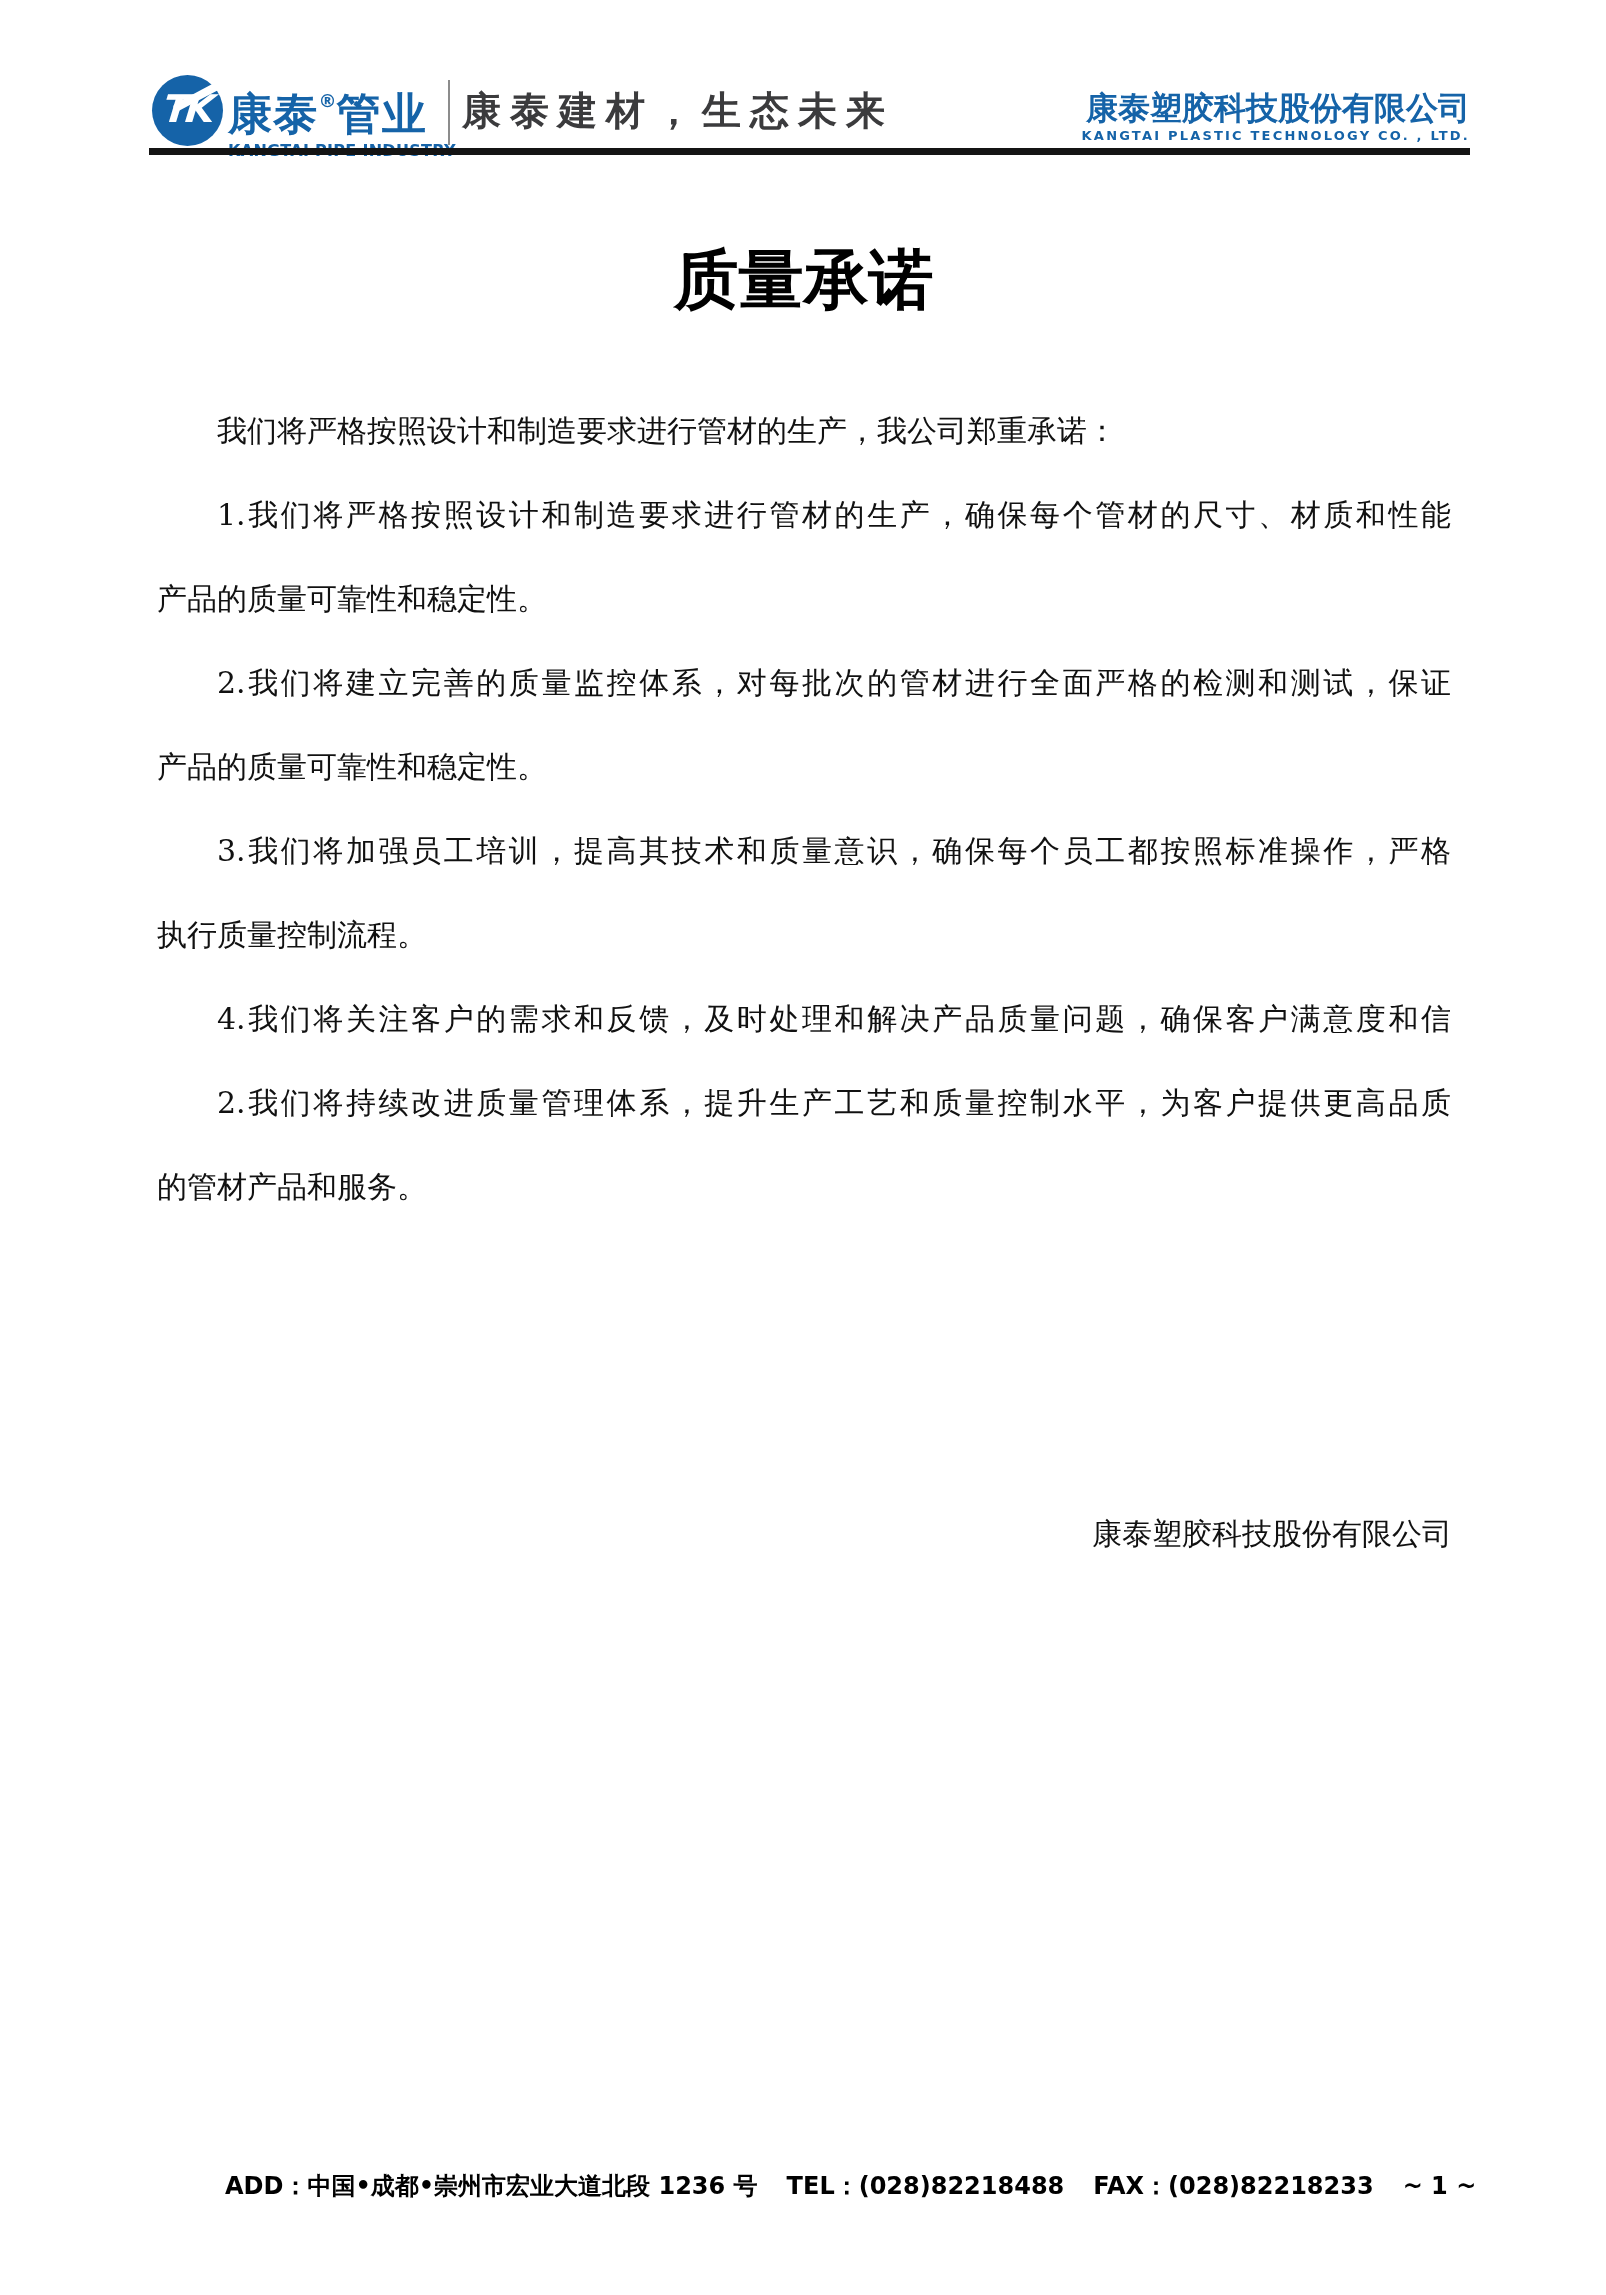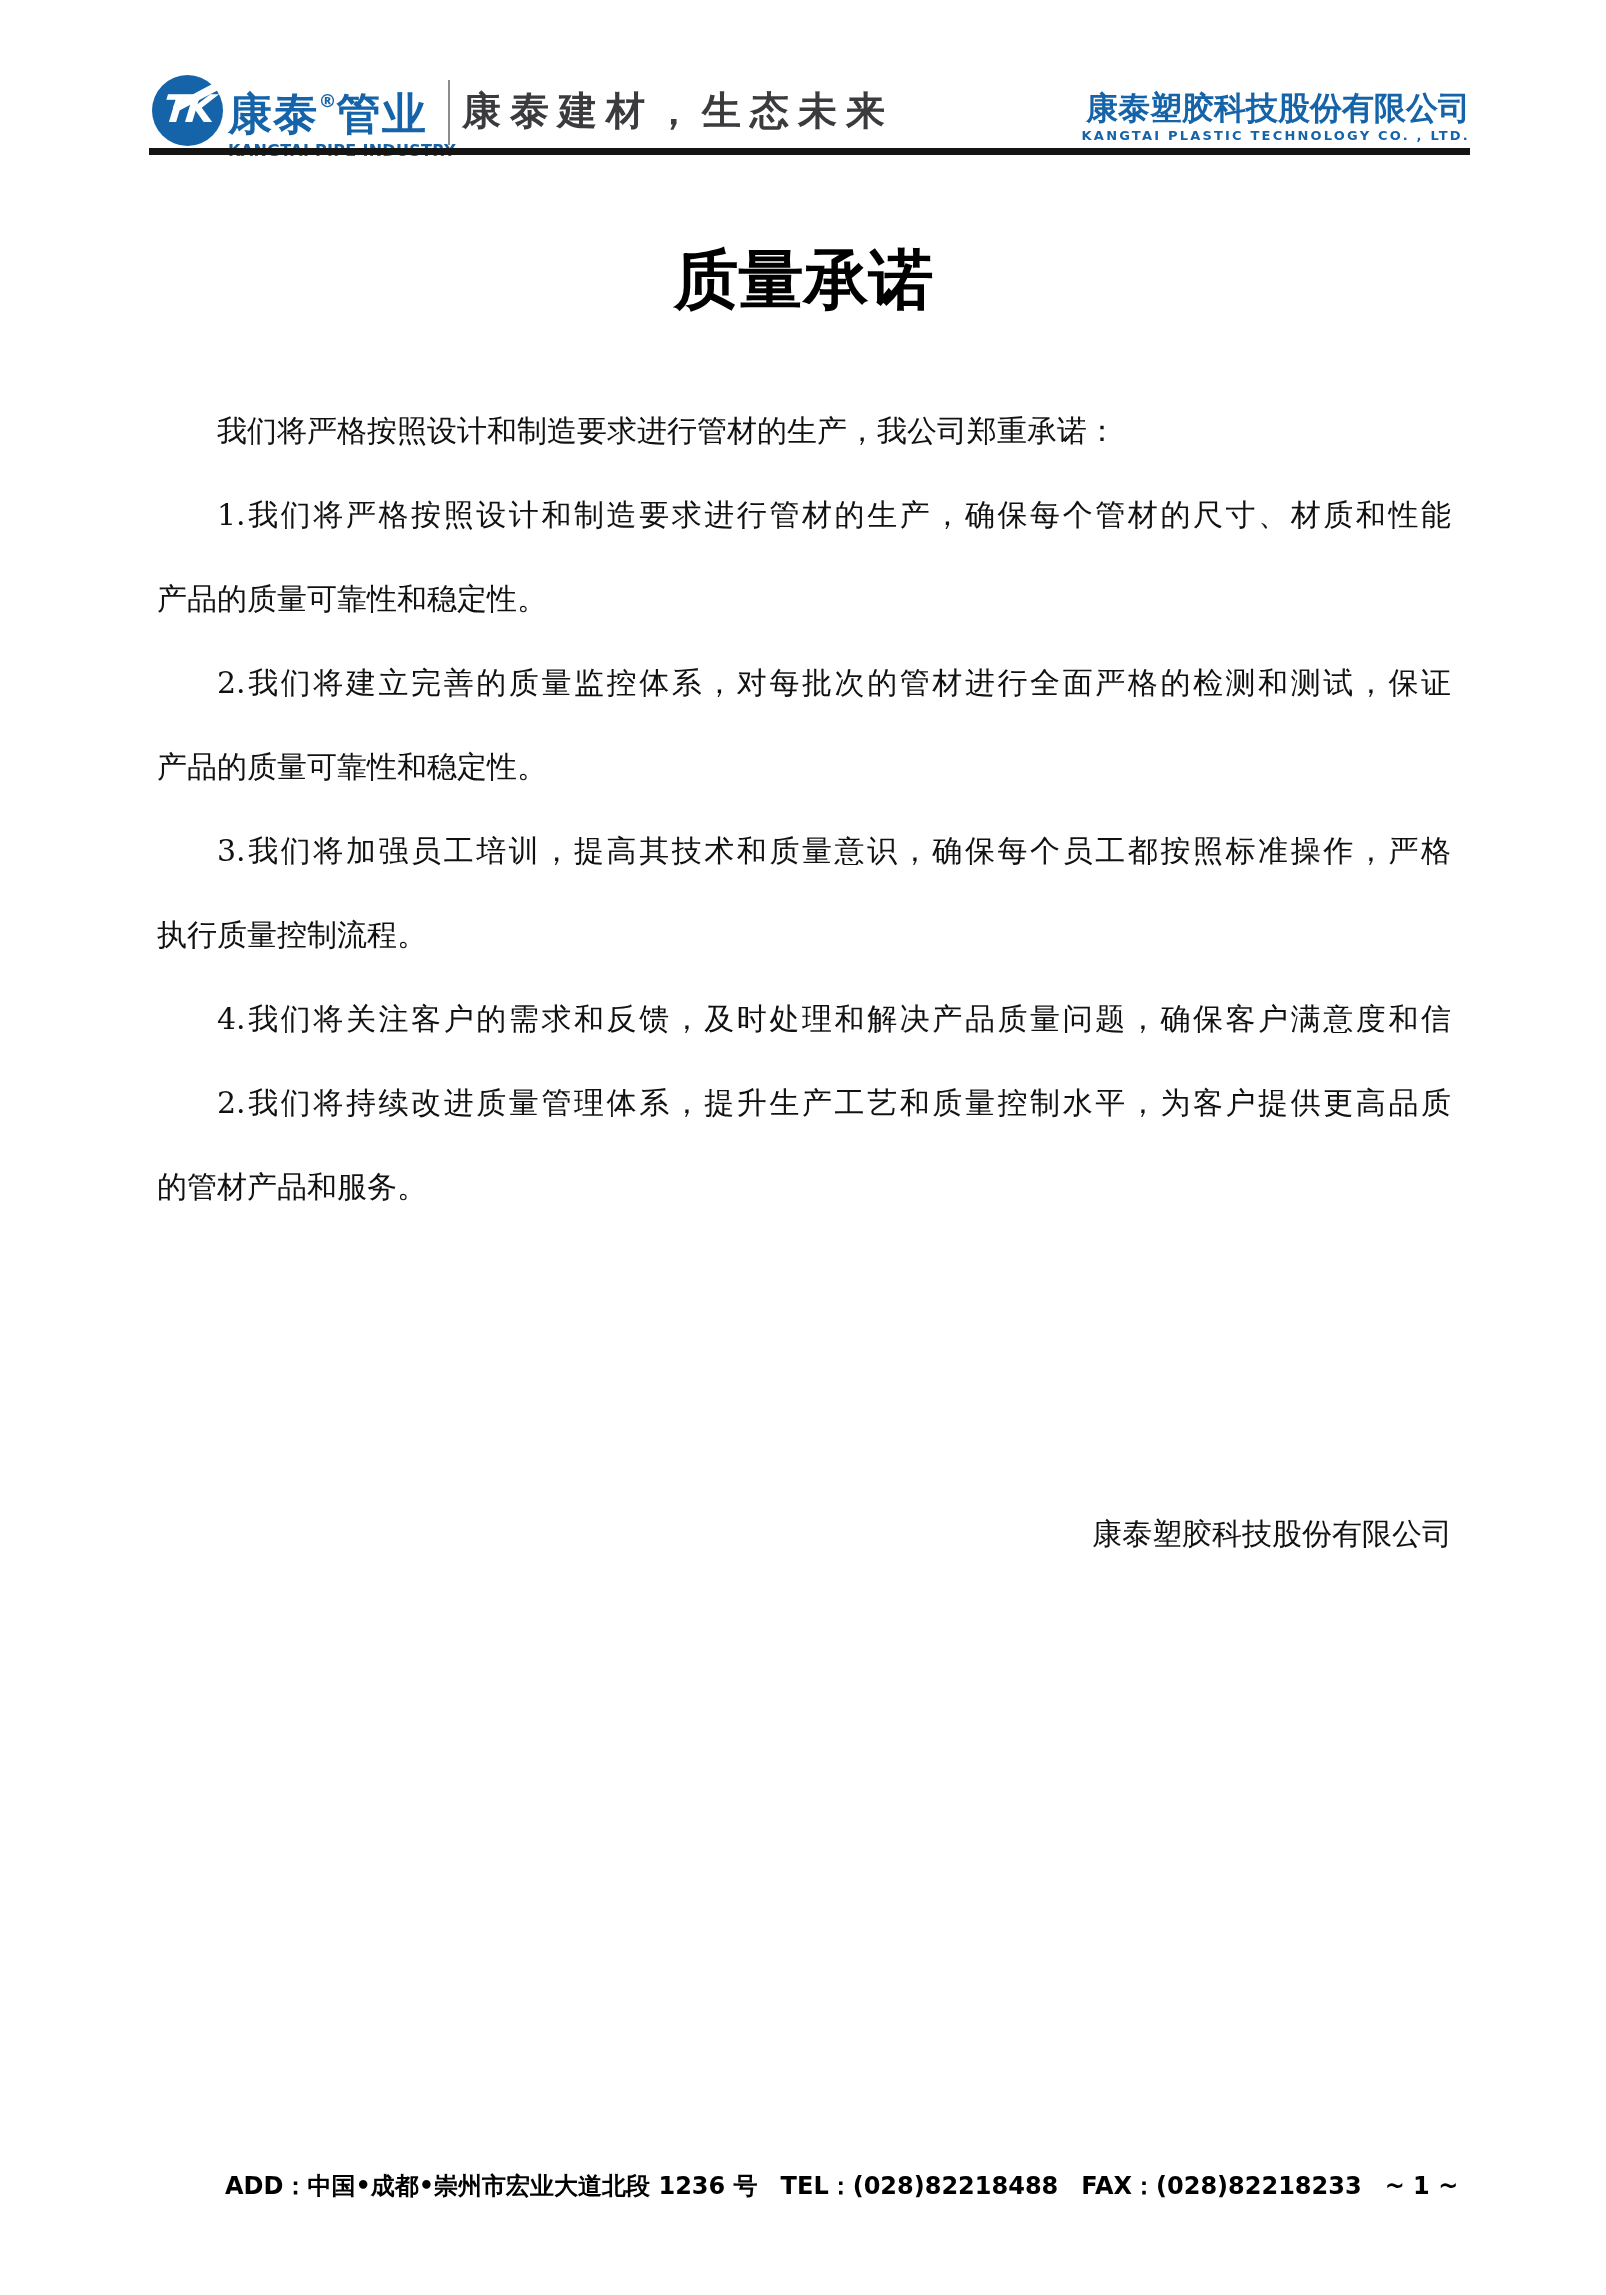--- a/index.html
+++ b/index.html
@@ -148,21 +148,21 @@
     line-height: 84px;
     color: #111111;
   }
 
   
   .footer {
     position: absolute;
     left: 225px; right: 180px; top: 2170px;
     display: flex;
     align-items: baseline;
-    gap: 23px;
+    gap: 29px;
     font-family: "DejaVu Sans", "Liberation Sans", sans-serif;
     font-weight: bold;
     font-size: 24px;
     color: #000000;
     white-space: nowrap;
   }
   .footer .pageno { margin-left: auto; }
 </style>
 </head>
 <body>

